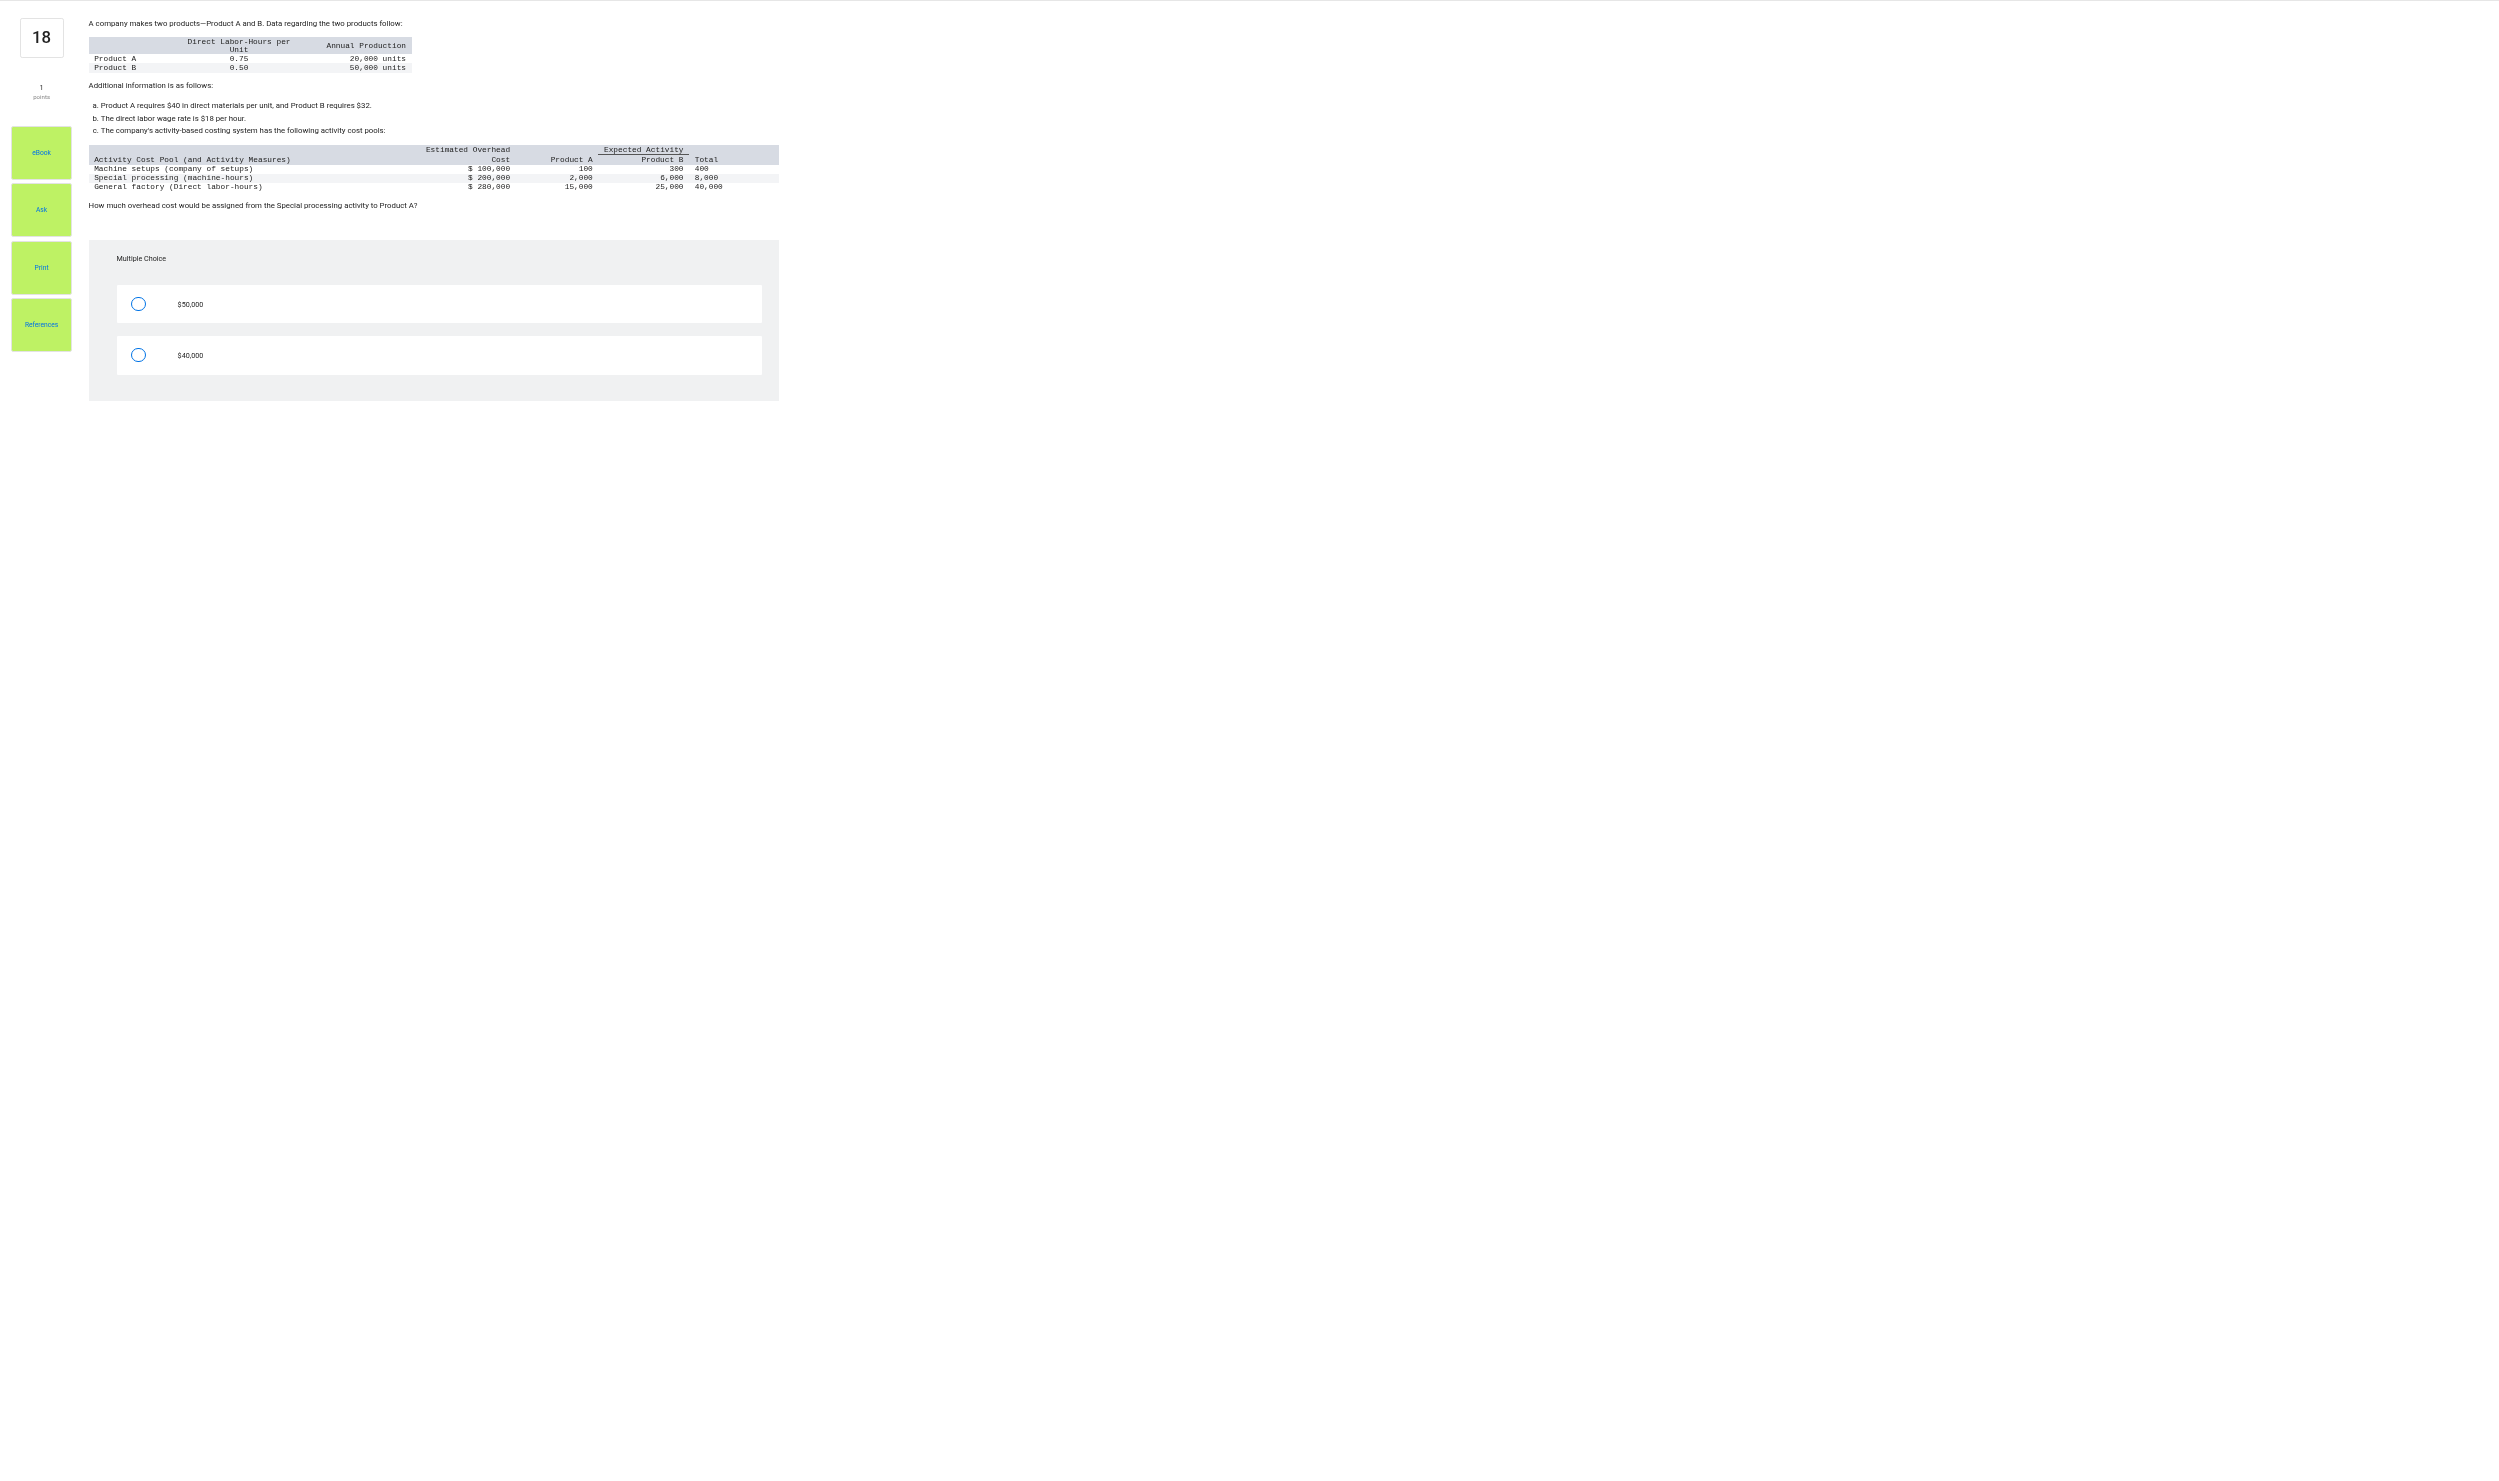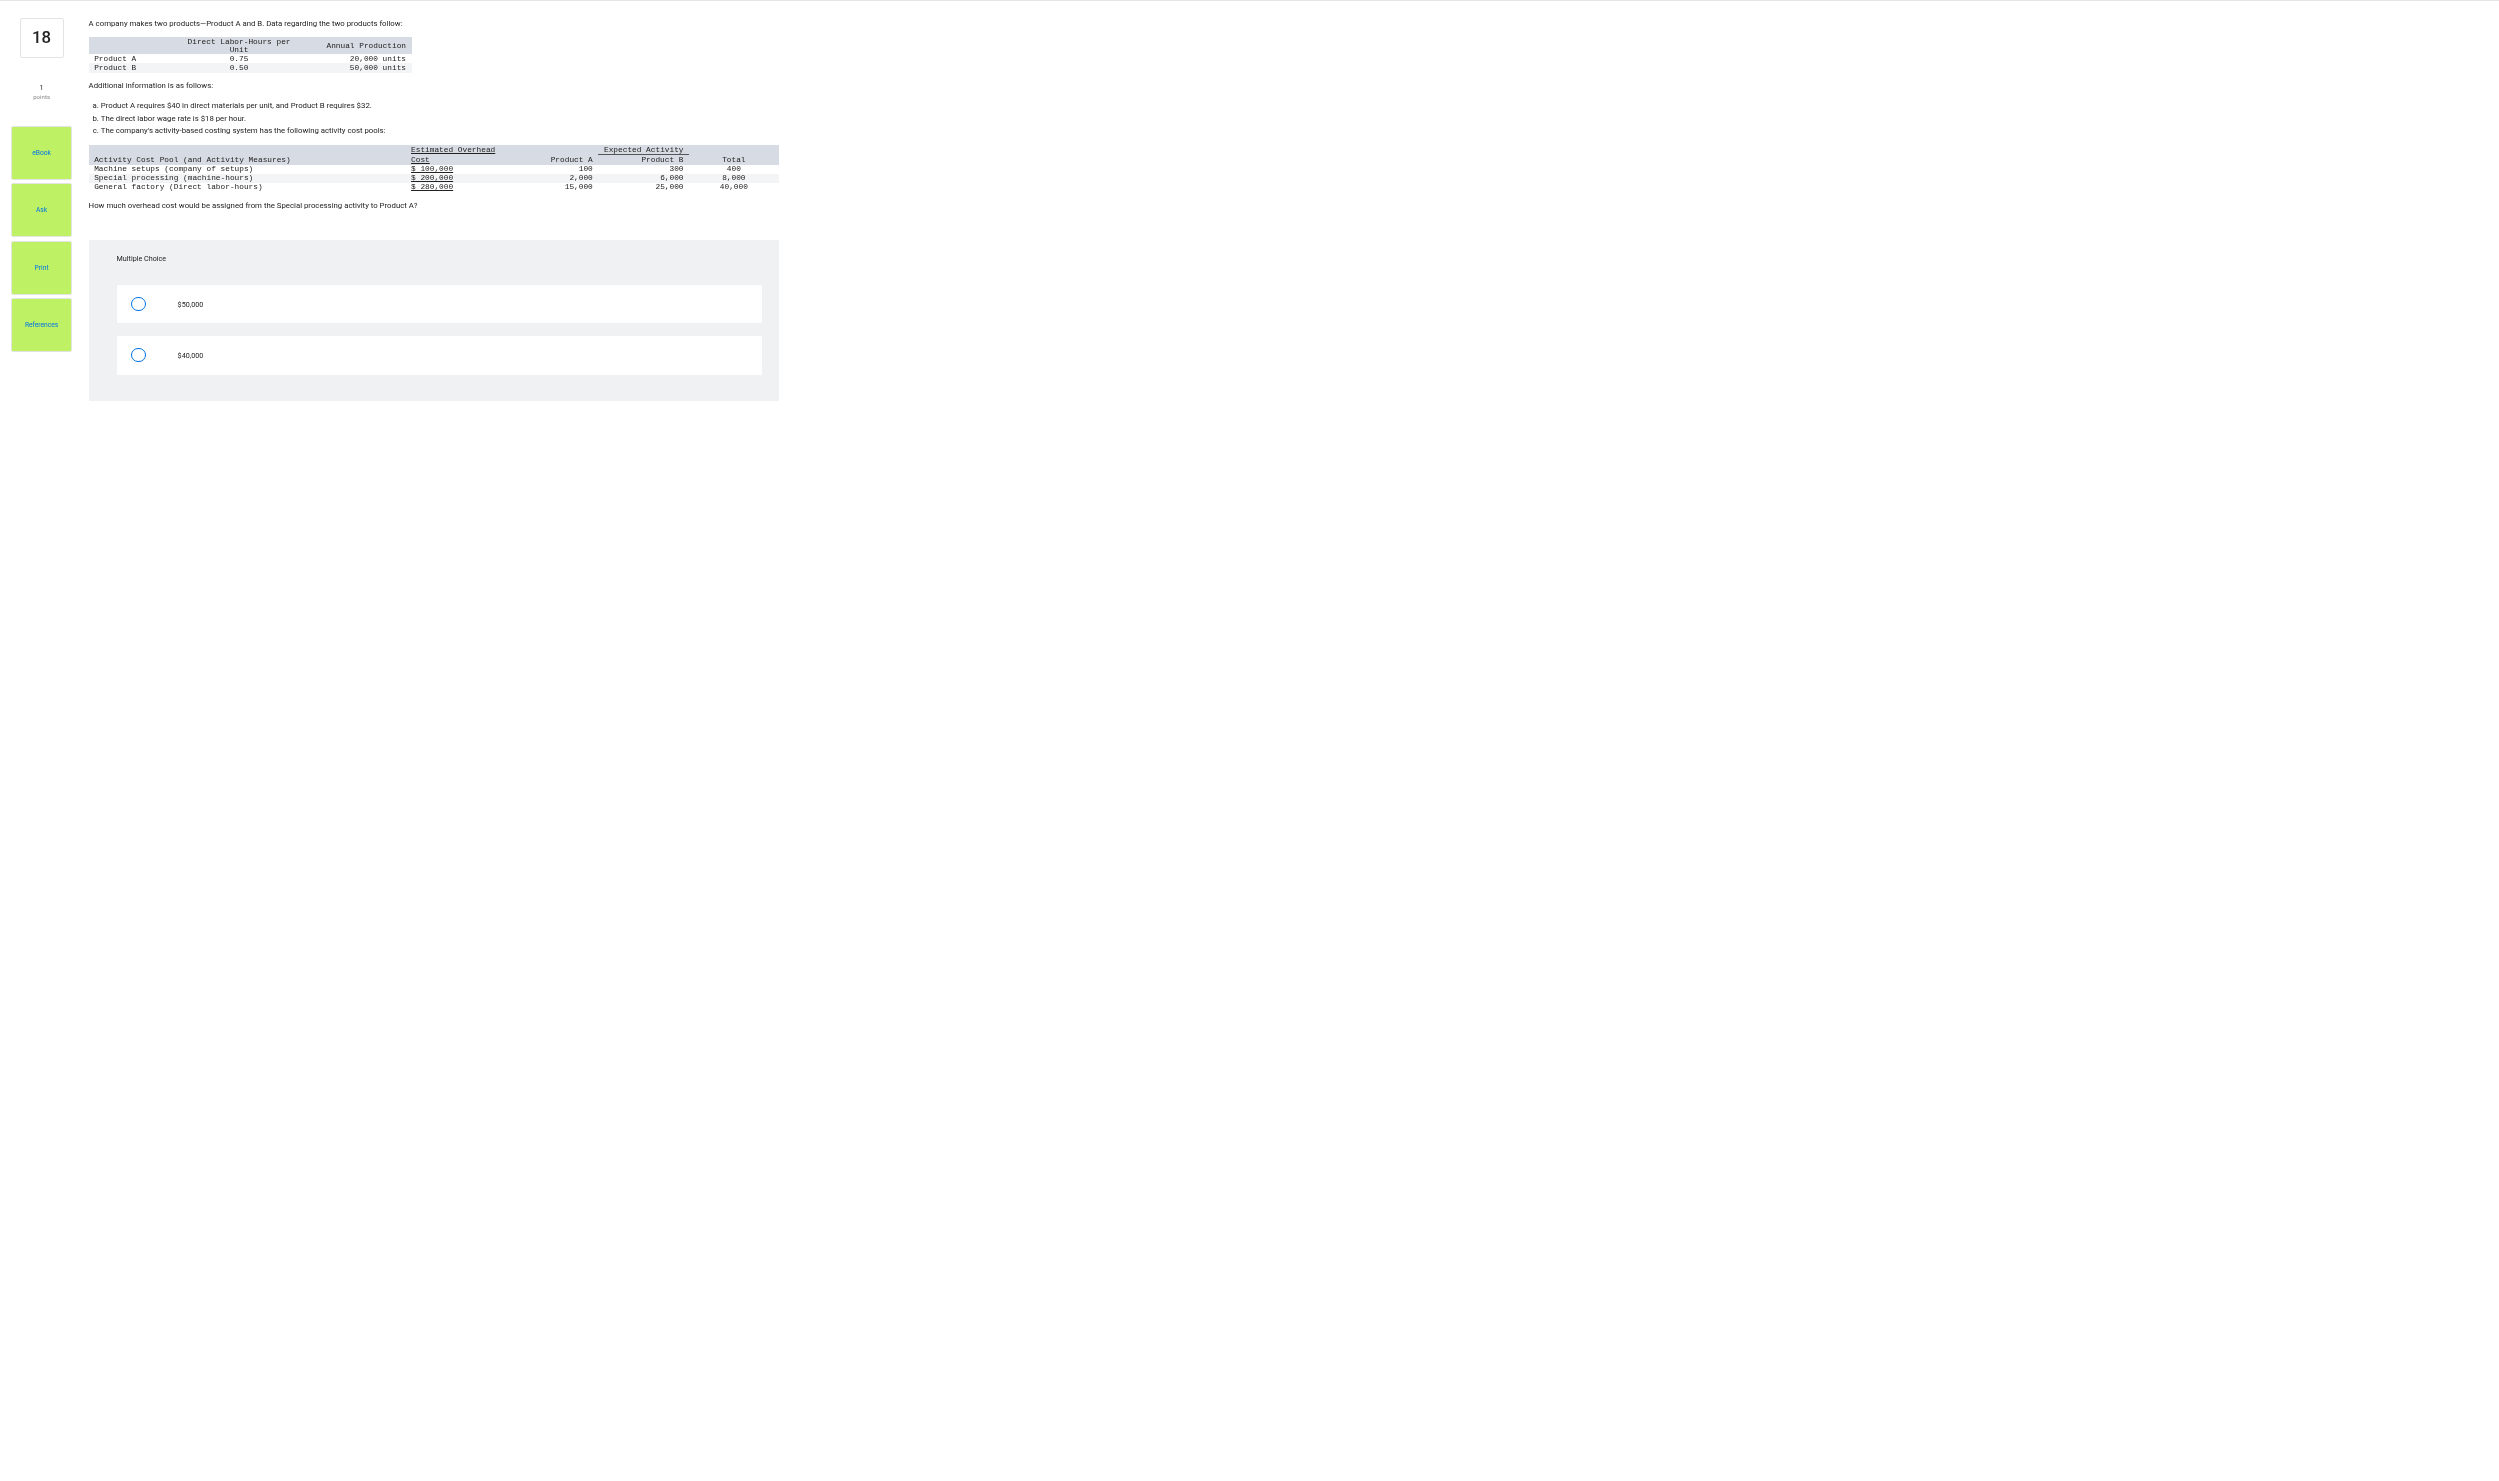--- a/index.html
+++ b/index.html
@@ -88,24 +88,24 @@
   .hdr-row td, .hdr-row th {
     background: #d7dbe3;
   }
   .light-row td { background: #f3f4f6; }
   .mono-table.t1 { width: 323px; }
   .mono-table.t1 td:nth-child(1) { width: 89px; }
   .mono-table.t1 td:nth-child(2) { width: 122px; text-align: center; }
   .mono-table.t1 td:nth-child(3) { width: 111px; text-align: right; }
   .mono-table.t2 { width: 100%; max-width: 690px; }
   .mono-table.t2 td:nth-child(1) { width: 46%; }
-  .mono-table.t2 td:nth-child(2) { width: 16%; text-align: left; text-decoration: underline; }
+  .mono-table.t2 td:nth-child(2) { width: 16%; text-align: right; }
   .mono-table.t2 td:nth-child(3) { width: 12%; text-align: right; }
   .mono-table.t2 td:nth-child(4) { width: 13%; text-align: right; }
-  .mono-table.t2 td:nth-child(5) { width: 13%; text-align: center; }
+  .mono-table.t2 td:nth-child(5) { width: 13%; text-align: left; }
   .span-hdr {
     text-align: center !important;
     border-bottom: 0.6px solid #555;
   }
   .info-list {
     padding-left: 12.2px;
     margin-bottom: 7.8px;
     font-size: 7.8px;
     line-height: 1.55;
     color: #222;

